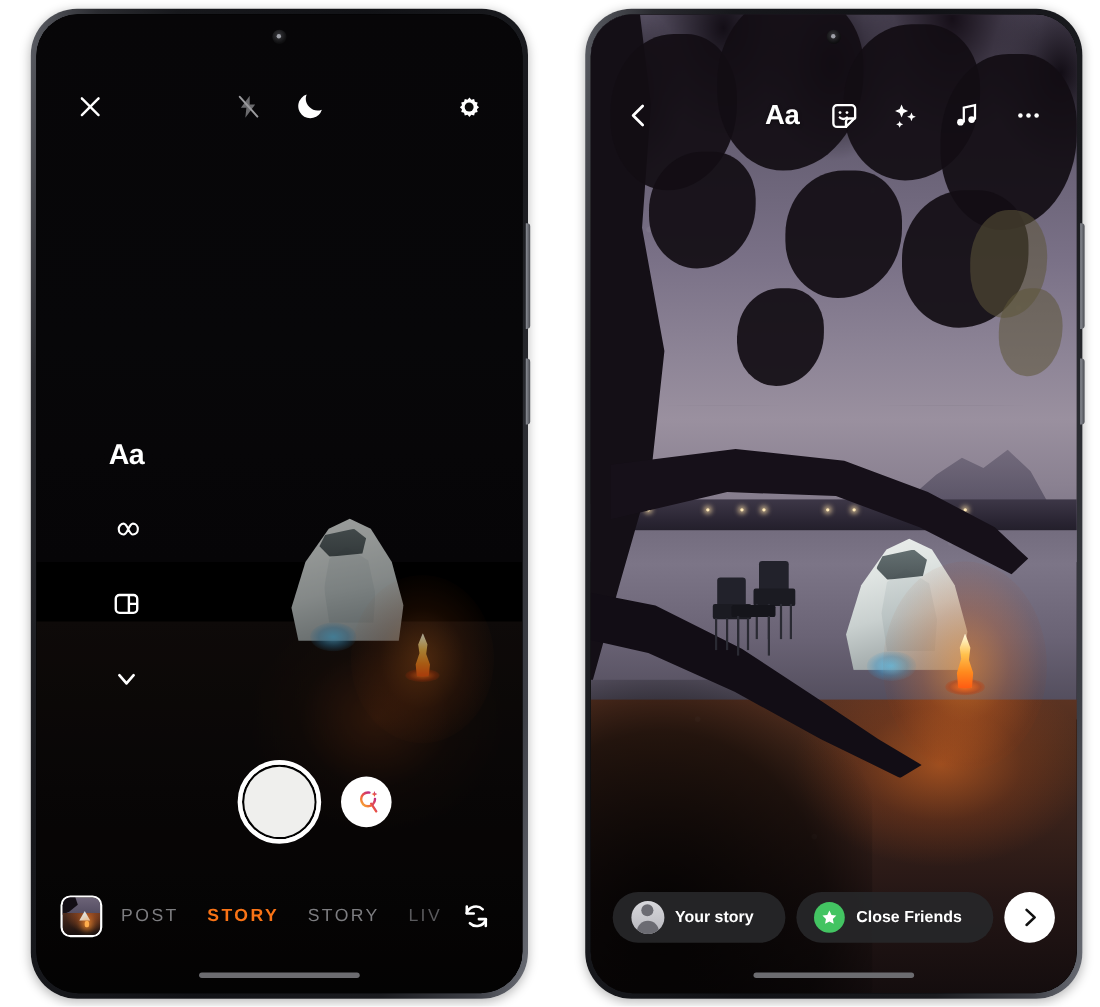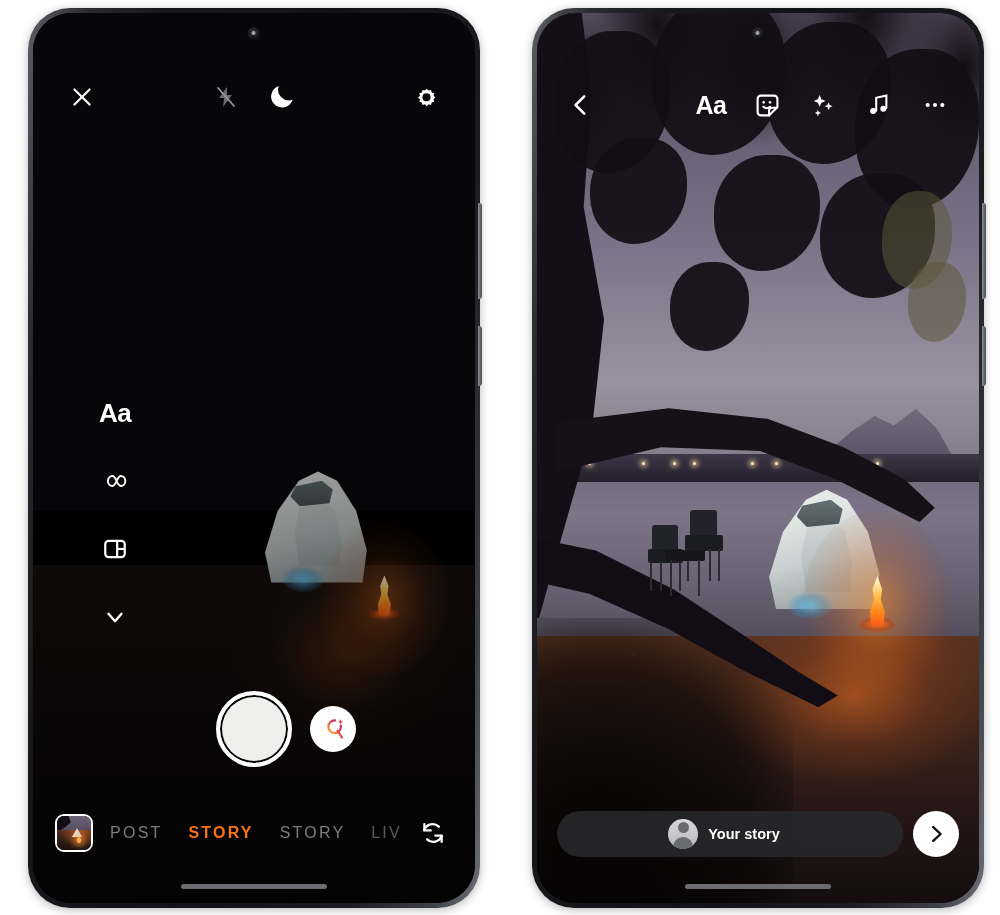--- a/index.html
+++ b/index.html
@@ -743,20 +743,28 @@
           </div>
         </div>
 
         <div class="share-bar">
           <div class="pill">
             <div class="avatar-wrap">
               <div class="avatar"></div>
             </div>
             <span class="pill-label">Your story</span>
           </div>
+          <div class="pill">
+            <div class="cf-badge" style="background:#43C462">
+              <svg width="16" height="16" viewBox="0 0 24 24" fill="#fff">
+                <path d="M12 2.6l2.9 6 6.6.9-4.8 4.6 1.2 6.5L12 17.5 6.1 20.6l1.2-6.5L2.5 9.5l6.6-.9z"></path>
+              </svg>
+            </div>
+            <span class="pill-label">Close Friends</span>
+          </div>
           <div class="next-btn" title="Next">
             <svg width="22" height="22" viewBox="0 0 24 24" fill="none" stroke="#111" stroke-width="2.6" stroke-linecap="round" stroke-linejoin="round">
               <polyline points="9,4.5 17,12 9,19.5"></polyline>
             </svg>
           </div>
         </div>
 
         <div class="home-bar"></div>
       </div>
     </div>

